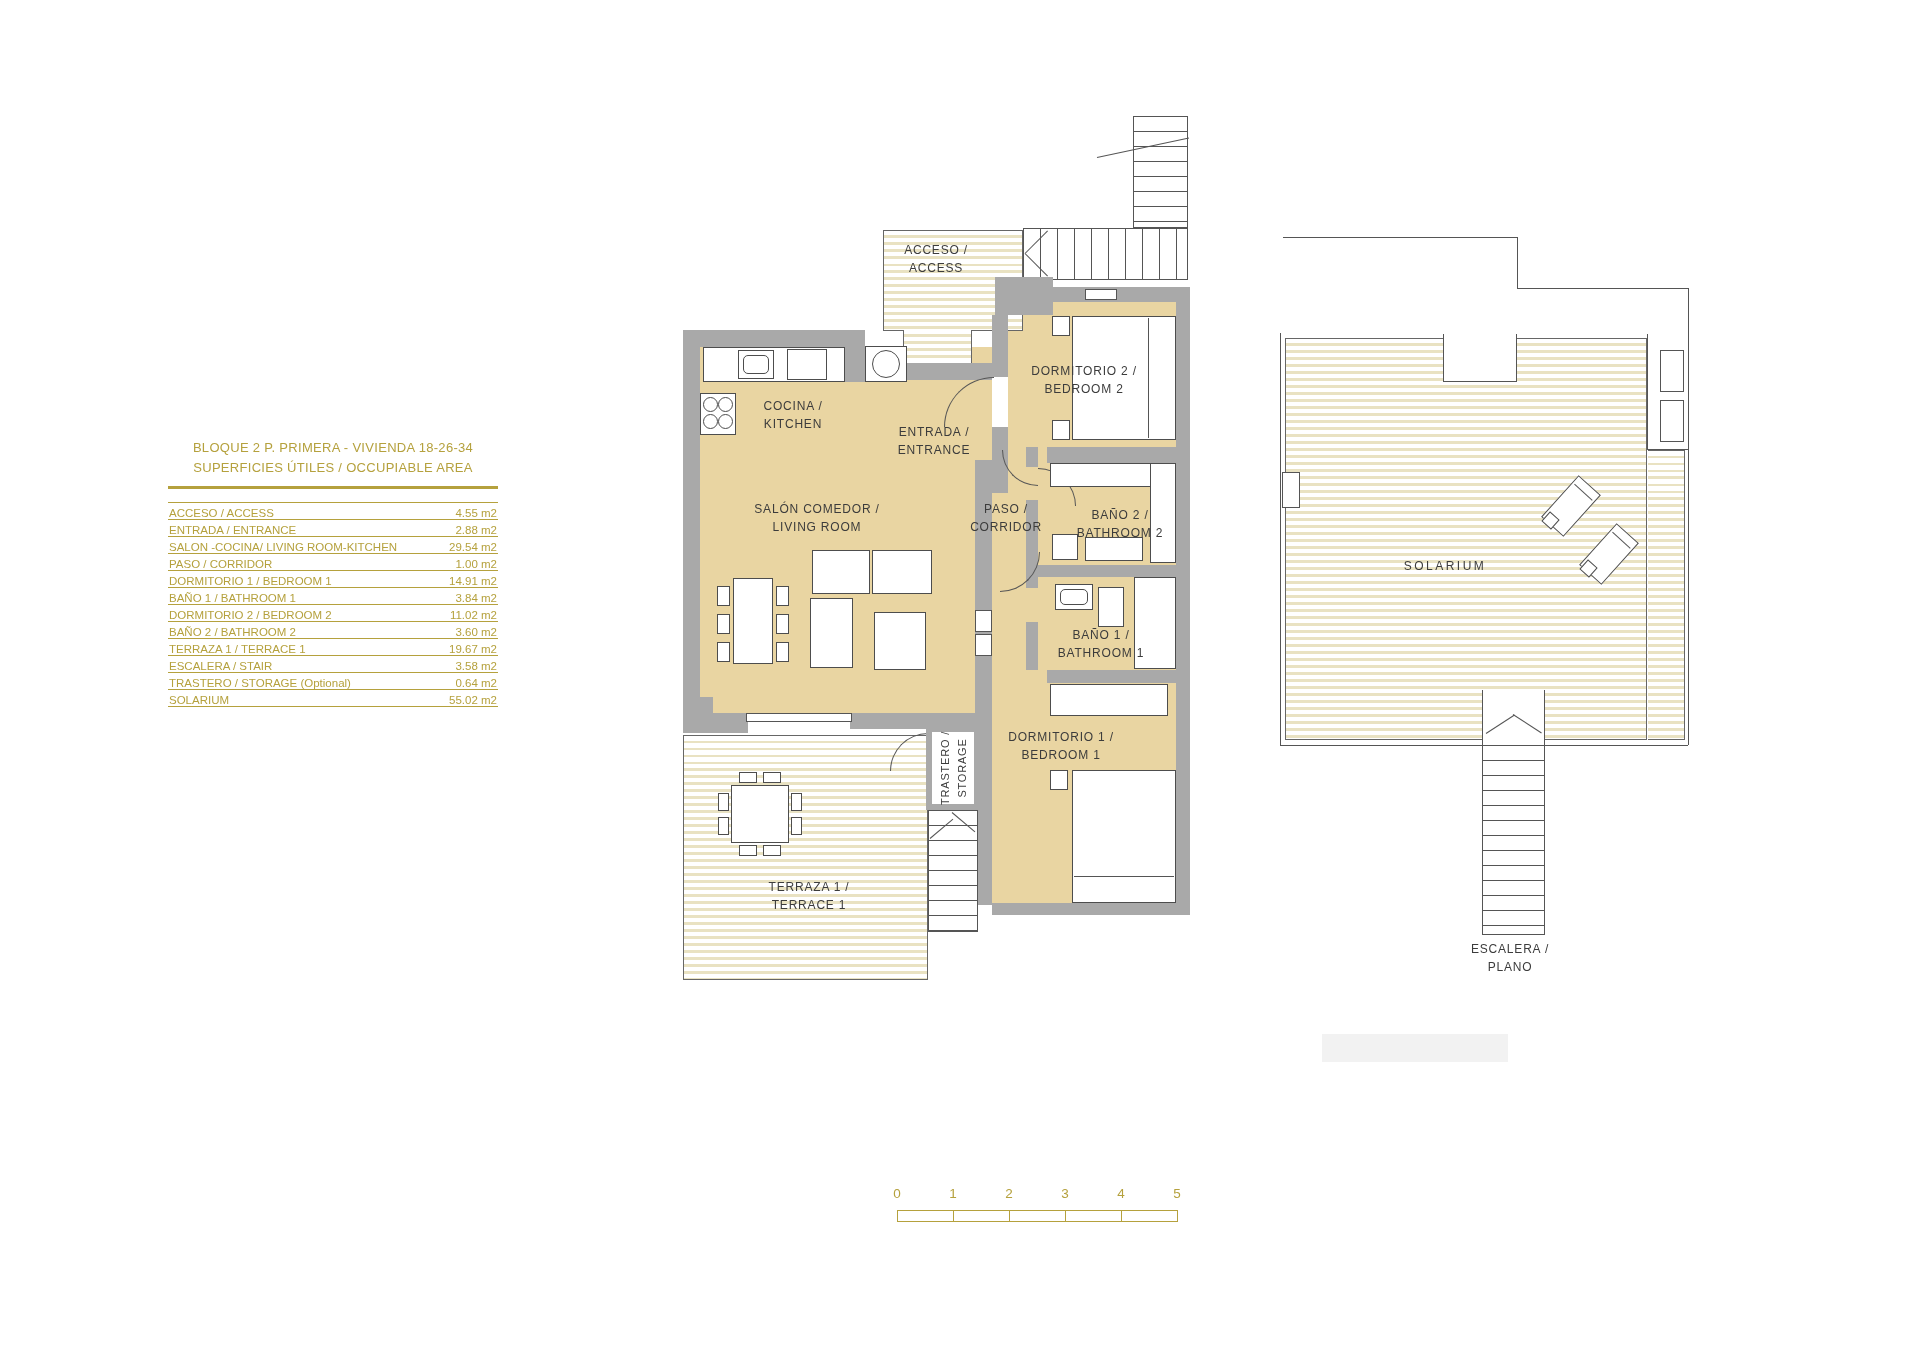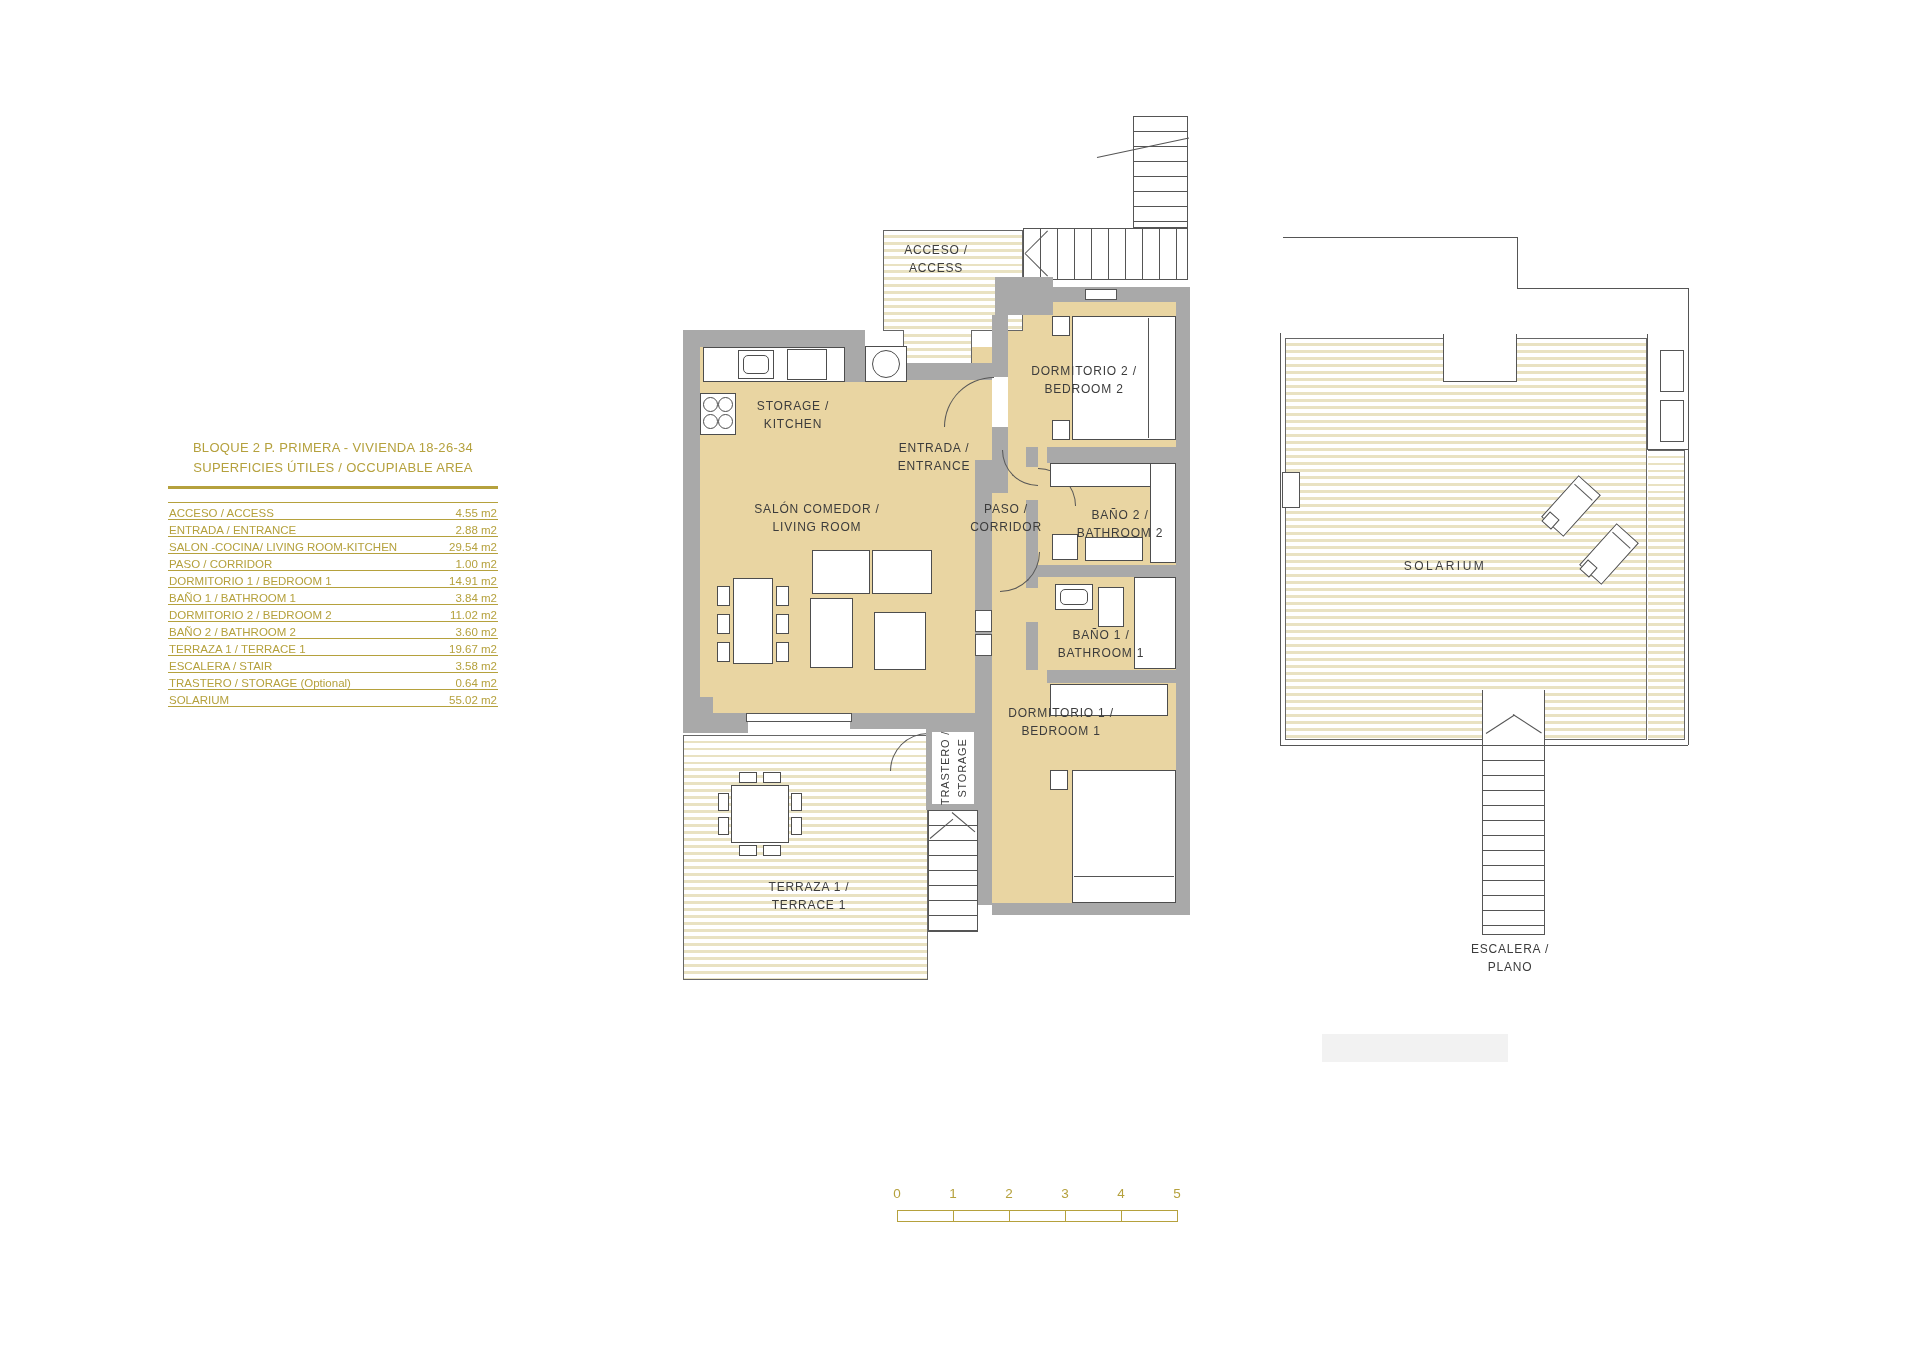--- a/index.html
+++ b/index.html
@@ -213,35 +213,35 @@
   <div class="furn" style="left:763px;top:772px;width:18px;height:11px;"></div>
   <div class="furn" style="left:739px;top:845px;width:18px;height:11px;"></div>
   <div class="furn" style="left:763px;top:845px;width:18px;height:11px;"></div>
   <div class="furn" style="left:718px;top:793px;width:11px;height:18px;"></div>
   <div class="furn" style="left:718px;top:817px;width:11px;height:18px;"></div>
   <div class="furn" style="left:791px;top:793px;width:11px;height:18px;"></div>
   <div class="furn" style="left:791px;top:817px;width:11px;height:18px;"></div>
 
   <div class="lbl" style="left:936px;top:259px;">ACCESO /
 ACCESS</div>
-  <div class="lbl" style="left:793px;top:415px;">STORAGE /
+  <div class="lbl" style="left:793px;top:415px;">COCINA /
 KITCHEN</div>
-  <div class="lbl" style="left:934px;top:441px;margin-top:16px;">ENTRADA /
+  <div class="lbl" style="left:934px;top:441px;">ENTRADA /
 ENTRANCE</div>
   <div class="lbl" style="left:1084px;top:380px;">DORMITORIO 2 /
 BEDROOM 2</div>
   <div class="lbl" style="left:1006px;top:518px;">PASO /
 CORRIDOR</div>
   <div class="lbl" style="left:1120px;top:524px;">BAÑO 2 /
 BATHROOM 2</div>
   <div class="lbl" style="left:1101px;top:644px;">BAÑO 1 /
 BATHROOM 1</div>
   <div class="lbl" style="left:817px;top:518px;">SALÓN COMEDOR /
 LIVING ROOM</div>
-  <div class="lbl" style="left:1061px;top:722px;">DORMITORIO 1 /
+  <div class="lbl" style="left:1061px;top:746px;">DORMITORIO 1 /
 BEDROOM 1</div>
   <div class="lbl rot" style="left:953px;top:768px;">TRASTERO /
 STORAGE</div>
   <div class="lbl" style="left:809px;top:896px;">TERRAZA 1 /
 TERRACE 1</div>
 
   <div class="hline" style="left:1283px;top:237px;width:234px;"></div>
   <div class="vline" style="left:1517px;top:237px;height:51px;"></div>
   <div class="hline" style="left:1517px;top:288px;width:171px;"></div>
   <div class="vline" style="left:1688px;top:288px;height:457px;"></div>

